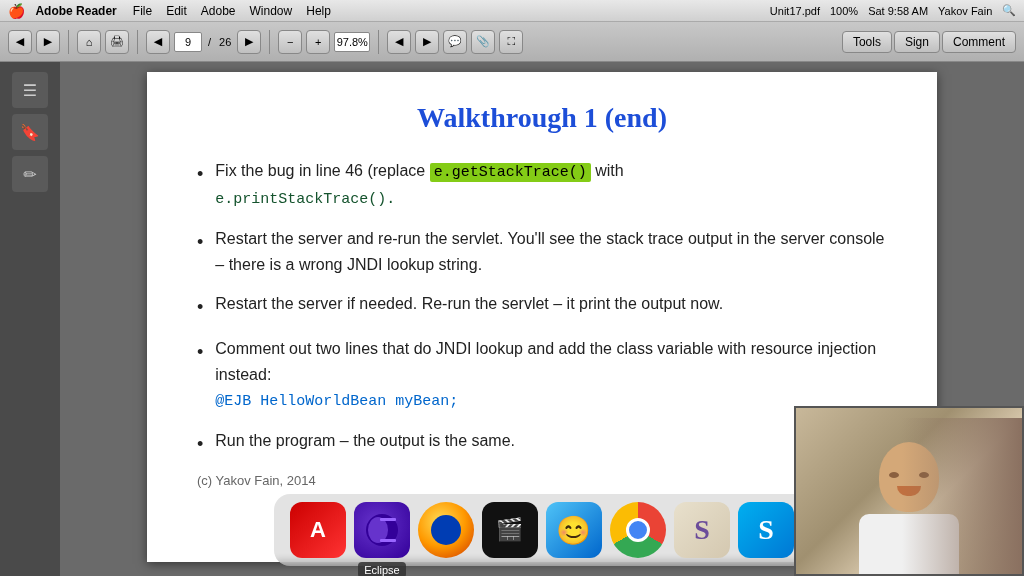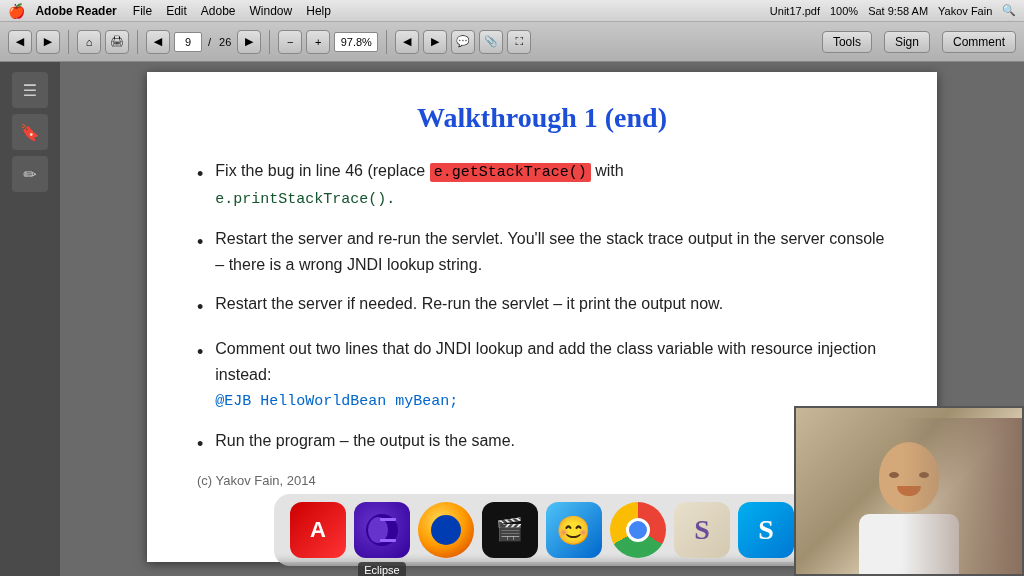--- a/index.html
+++ b/index.html
@@ -46,28 +46,28 @@
     .toolbar-page-input {
       width: 28px; height: 20px;
       border: 1px solid #888;
       border-radius: 2px;
       text-align: center;
       font-size: 11px;
       background: #fff;
     }
     .toolbar-page-label { font-size: 11px; margin: 0 2px; }
     .toolbar-zoom-input {
-      width: 44px; height: 20px;
+      width: 36px; height: 20px;
       border: 1px solid #888;
       border-radius: 2px;
       text-align: center;
       font-size: 11px;
       background: #fff;
     }
-    .toolbar-right { margin-left: auto; display: flex; gap: 12px; }
+    .toolbar-right { margin-left: auto; display: flex; gap: 2px; }
     .toolbar-right-btn {
       padding: 3px 10px;
       background: linear-gradient(to bottom, #e0e0e0, #c0c0c0);
       border: 1px solid #888;
       border-radius: 4px;
       font-size: 12px;
       cursor: pointer;
     }
 
     
@@ -135,21 +135,21 @@
     }
 
     .pdf-content { font-size: 16px; color: #222; line-height: 1.6; }
 
     .bullet-item { display: flex; margin-bottom: 14px; }
     .bullet { margin-right: 12px; font-size: 18px; flex-shrink: 0; margin-top: 2px; }
 
     .bullet-text { flex: 1; }
 
     .highlight-blue {
-      background: #ef4444;
+      background: #84cc16;
       color: #000;
       padding: 1px 4px;
       border-radius: 2px;
       font-family: 'Courier New', monospace;
       font-size: 15px;
     }
 
     .code-inline {
       font-family: 'Courier New', monospace;
       font-size: 15px;

